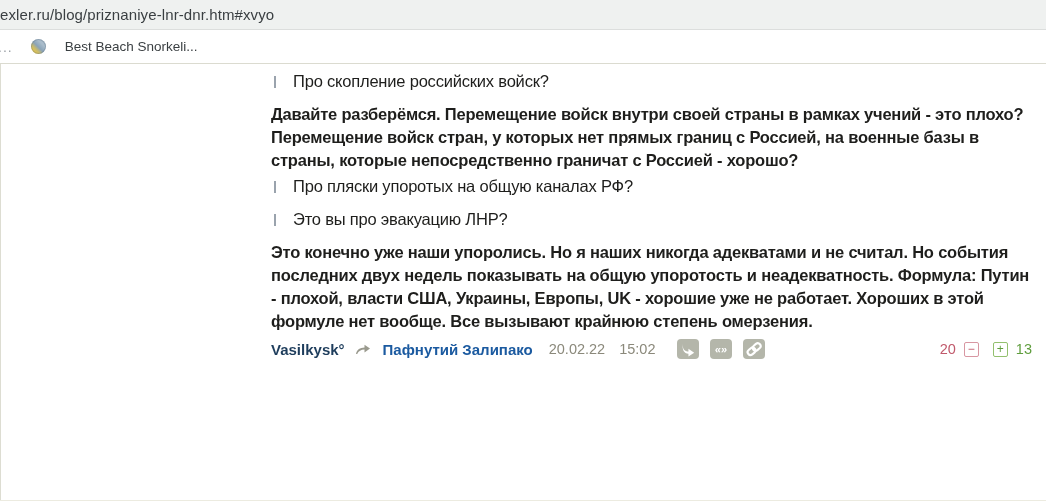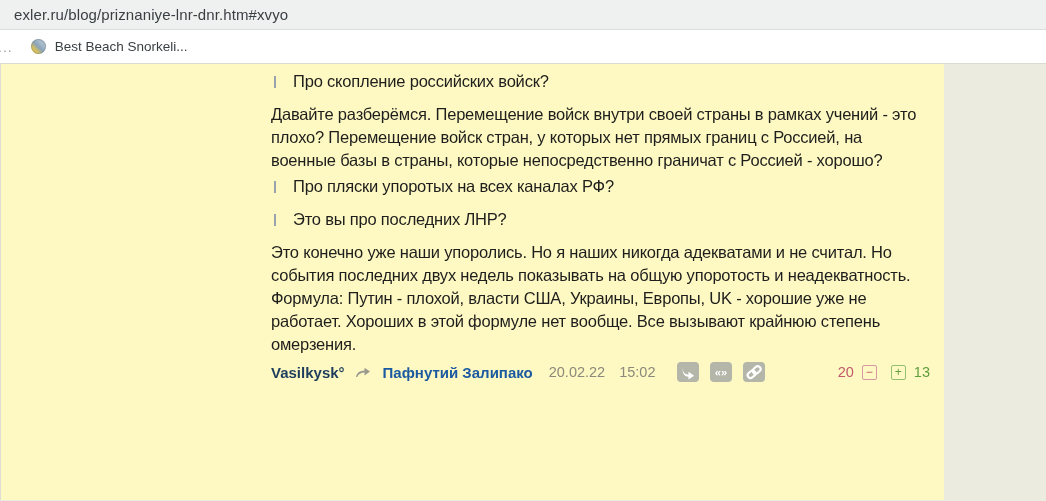--- a/index.html
+++ b/index.html
@@ -5,51 +5,50 @@
   * { margin: 0; padding: 0; box-sizing: border-box; }
   html, body { width: 1046px; height: 501px; overflow: hidden; }
   body { font-family: "Liberation Sans", sans-serif; background: #ECEBE0; }
 
   
   .url-bar {
     width: 1046px; height: 30px;
     background: #EFF1F0;
     border-bottom: 1px solid #DCDEDD;
     display: flex; align-items: center;
-    padding-left: 14px;
   }
   .url-text { font-size: 15px; color: #3A3F42; letter-spacing: 0.1px; }
 
   .bookmarks-bar {
     width: 1046px; height: 34px;
     background: #FFFFFF;
     border-bottom: 1px solid #DBDBD0;
     display: flex; align-items: center;
     padding-left: 2px;
   }
   .bm-overflow { color: #9AA0A6; font-size: 14px; letter-spacing: 1px; margin-left: -4px; margin-right: 18px; cursor: default; }
-  .bookmark { display: flex; align-items: flex-start; gap: 9px; cursor: pointer; }
+  .bookmark { display: flex; align-items: flex-start; gap: 19px; cursor: pointer; }
   .favicon {
     width: 15px; height: 15px; border-radius: 50%;
     background: linear-gradient(225deg, #A9BCCB 30%, #8AA3B8 52%, #C9BB6E 68%, #E3C44C 82%);
     box-shadow: inset 0 0 0 1px rgba(90,110,130,.35);
     display: inline-block;
   }
   .bm-label { font-size: 13.5px; color: #3A3F42; }
 
   
   .content {
-    width: 944px; height: 436px;
-    background: #fef9c3;
+    width: 1046px; height: 436px;
+    background: #ffffff;
     border-left: 1px solid #DDDDD2;
     padding: 4px 14px 0 270px;
     color: #1E1E1C;
   }
   .comment-body { max-width: 762px; font-size: 16.5px; line-height: 23px; letter-spacing: -0.2px; }
-  .block-text { margin: 0 0 3px 0; }
+  .block-text { margin: 0 0 3px 0; font-weight: bold; }
   .block-quote { margin: 2px 0 10px 0; display: flex; align-items: baseline; }
   .qmark {
     display: inline-block; width: 2px; height: 12px;
     background: #9AA3AD; margin: 0 17px 0 3px;
     align-self: center; flex: 0 0 auto;
   }
 
   
   .comment-footer {
     max-width: 762px;
@@ -103,25 +102,25 @@
   <div class="content">
 
     <div class="comment-body">
         <div class="block-quote">
           <span class="qmark"></span>
           <span>Про скопление российских войск?</span>
         </div>
         <div class="block-text">Давайте разберёмся. Перемещение войск внутри своей страны в рамках учений - это плохо? Перемещение войск стран, у которых нет прямых границ с Россией, на военные базы в страны, которые непосредственно граничат с Россией - хорошо?</div>
         <div class="block-quote">
           <span class="qmark"></span>
-          <span>Про пляски упоротых на всех каналах РФ?</span>
+          <span>Про пляски упоротых на общую каналах РФ?</span>
         </div>
         <div class="block-quote">
           <span class="qmark"></span>
-          <span>Это вы про последних ЛНР?</span>
+          <span>Это вы про эвакуацию ЛНР?</span>
         </div>
         <div class="block-text">Это конечно уже наши упоролись. Но я наших никогда адекватами и не считал. Но события последних двух недель показывать на общую упоротость и неадекватность. Формула: Путин - плохой, власти США, Украины, Европы, UK - хорошие уже не работает. Хороших в этой формуле нет вообще. Все вызывают крайнюю степень омерзения.</div>
       </div>
 
     <div class="comment-footer">
       <span class="author">Vasilkysk°</span>
 
       <span class="reply-arrow">
         <svg width="16" height="12" viewBox="0 0 16 12">
           <path d="M1 11 C 2 6.5, 5 4.8, 9.5 4.6 L 9.5 1.8 L 15 5.6 L 9.5 9.4 L 9.5 6.6 C 6 6.8, 3.5 8, 2.2 11 Z" fill="#9A9A8E"></path>

